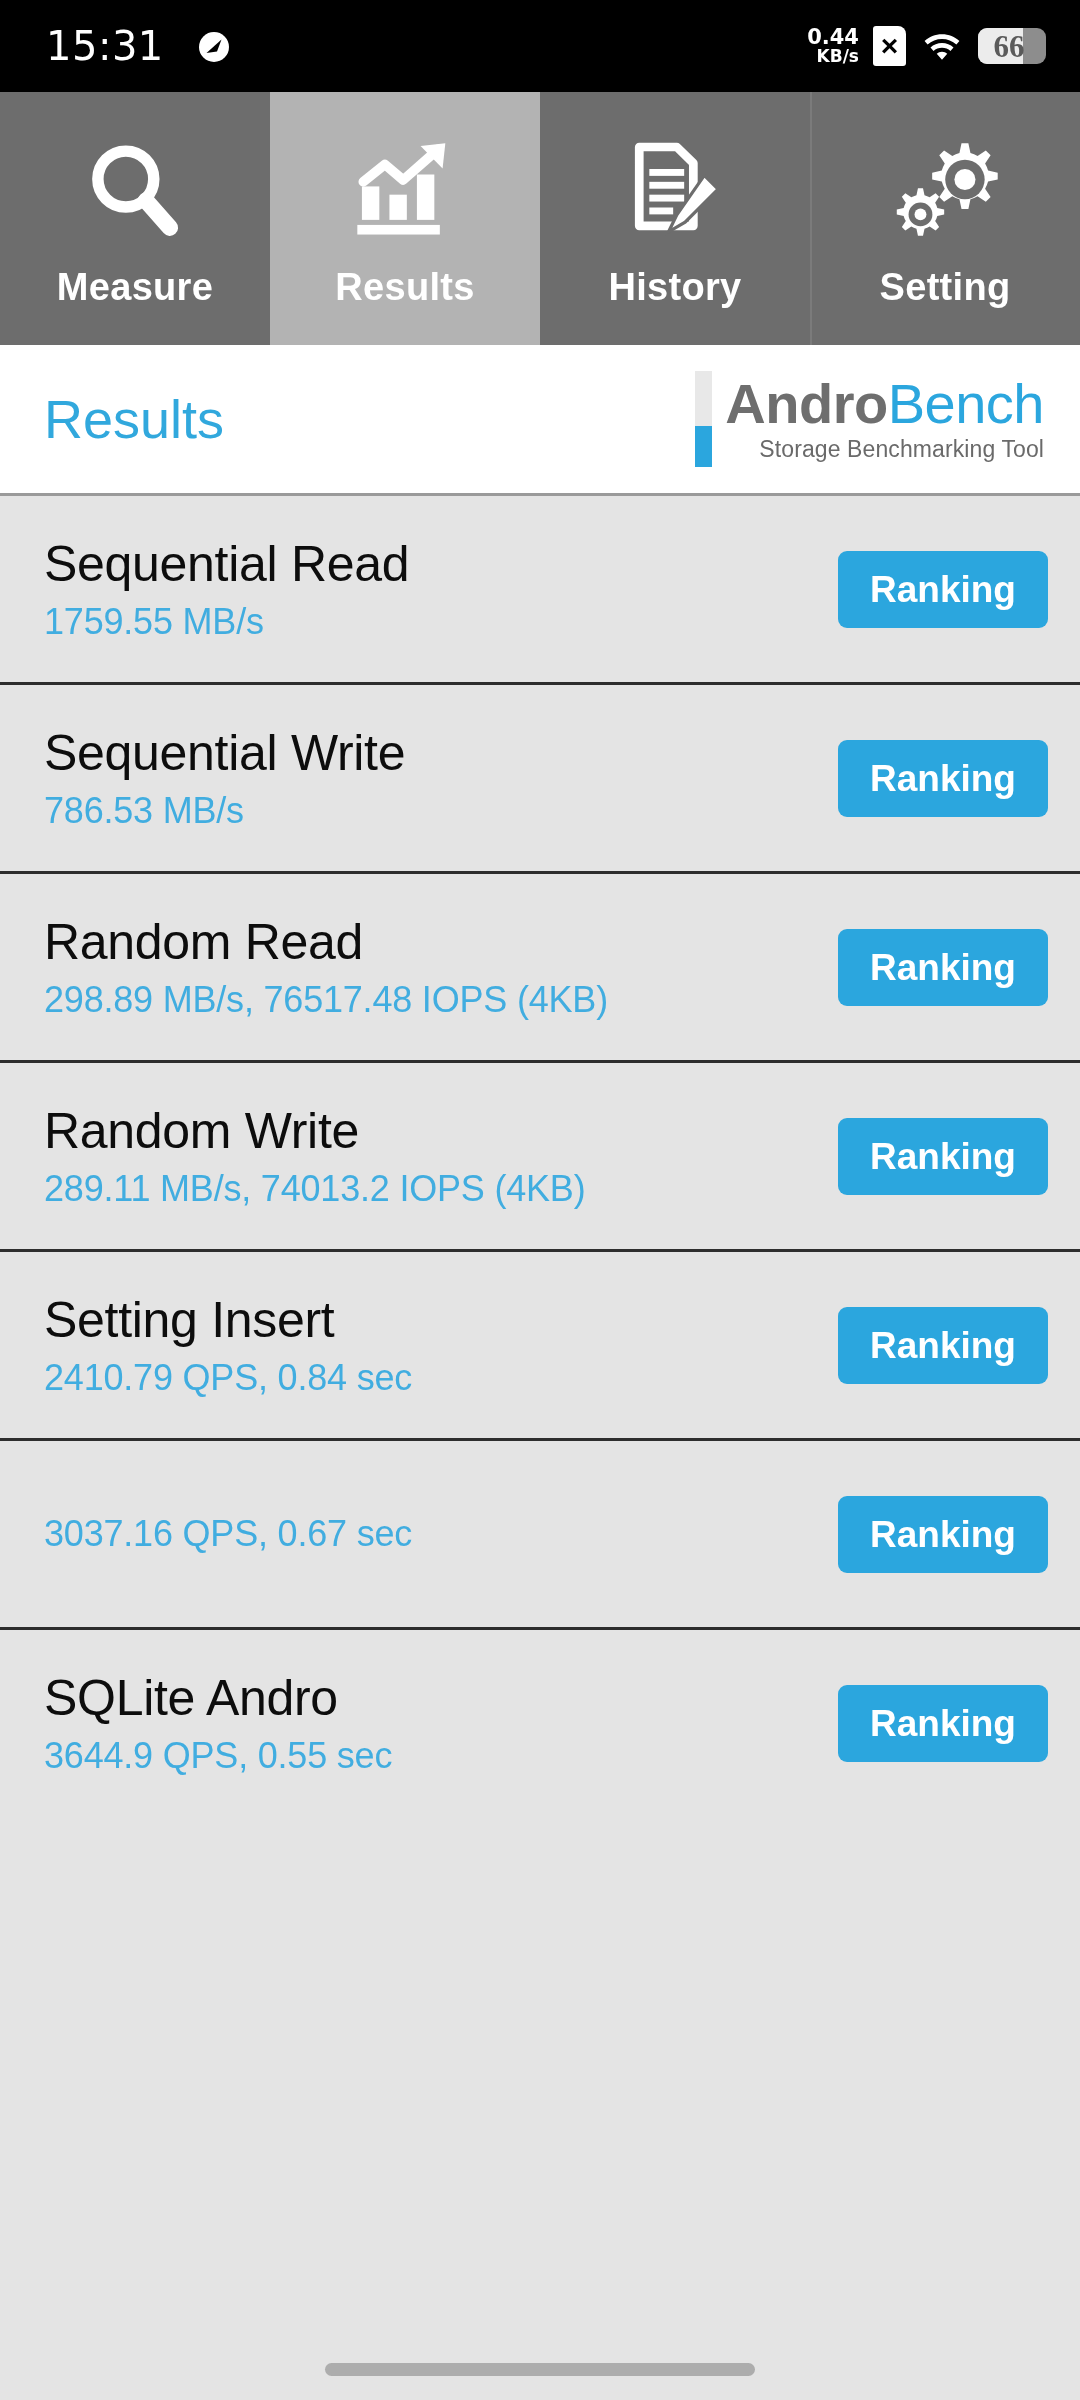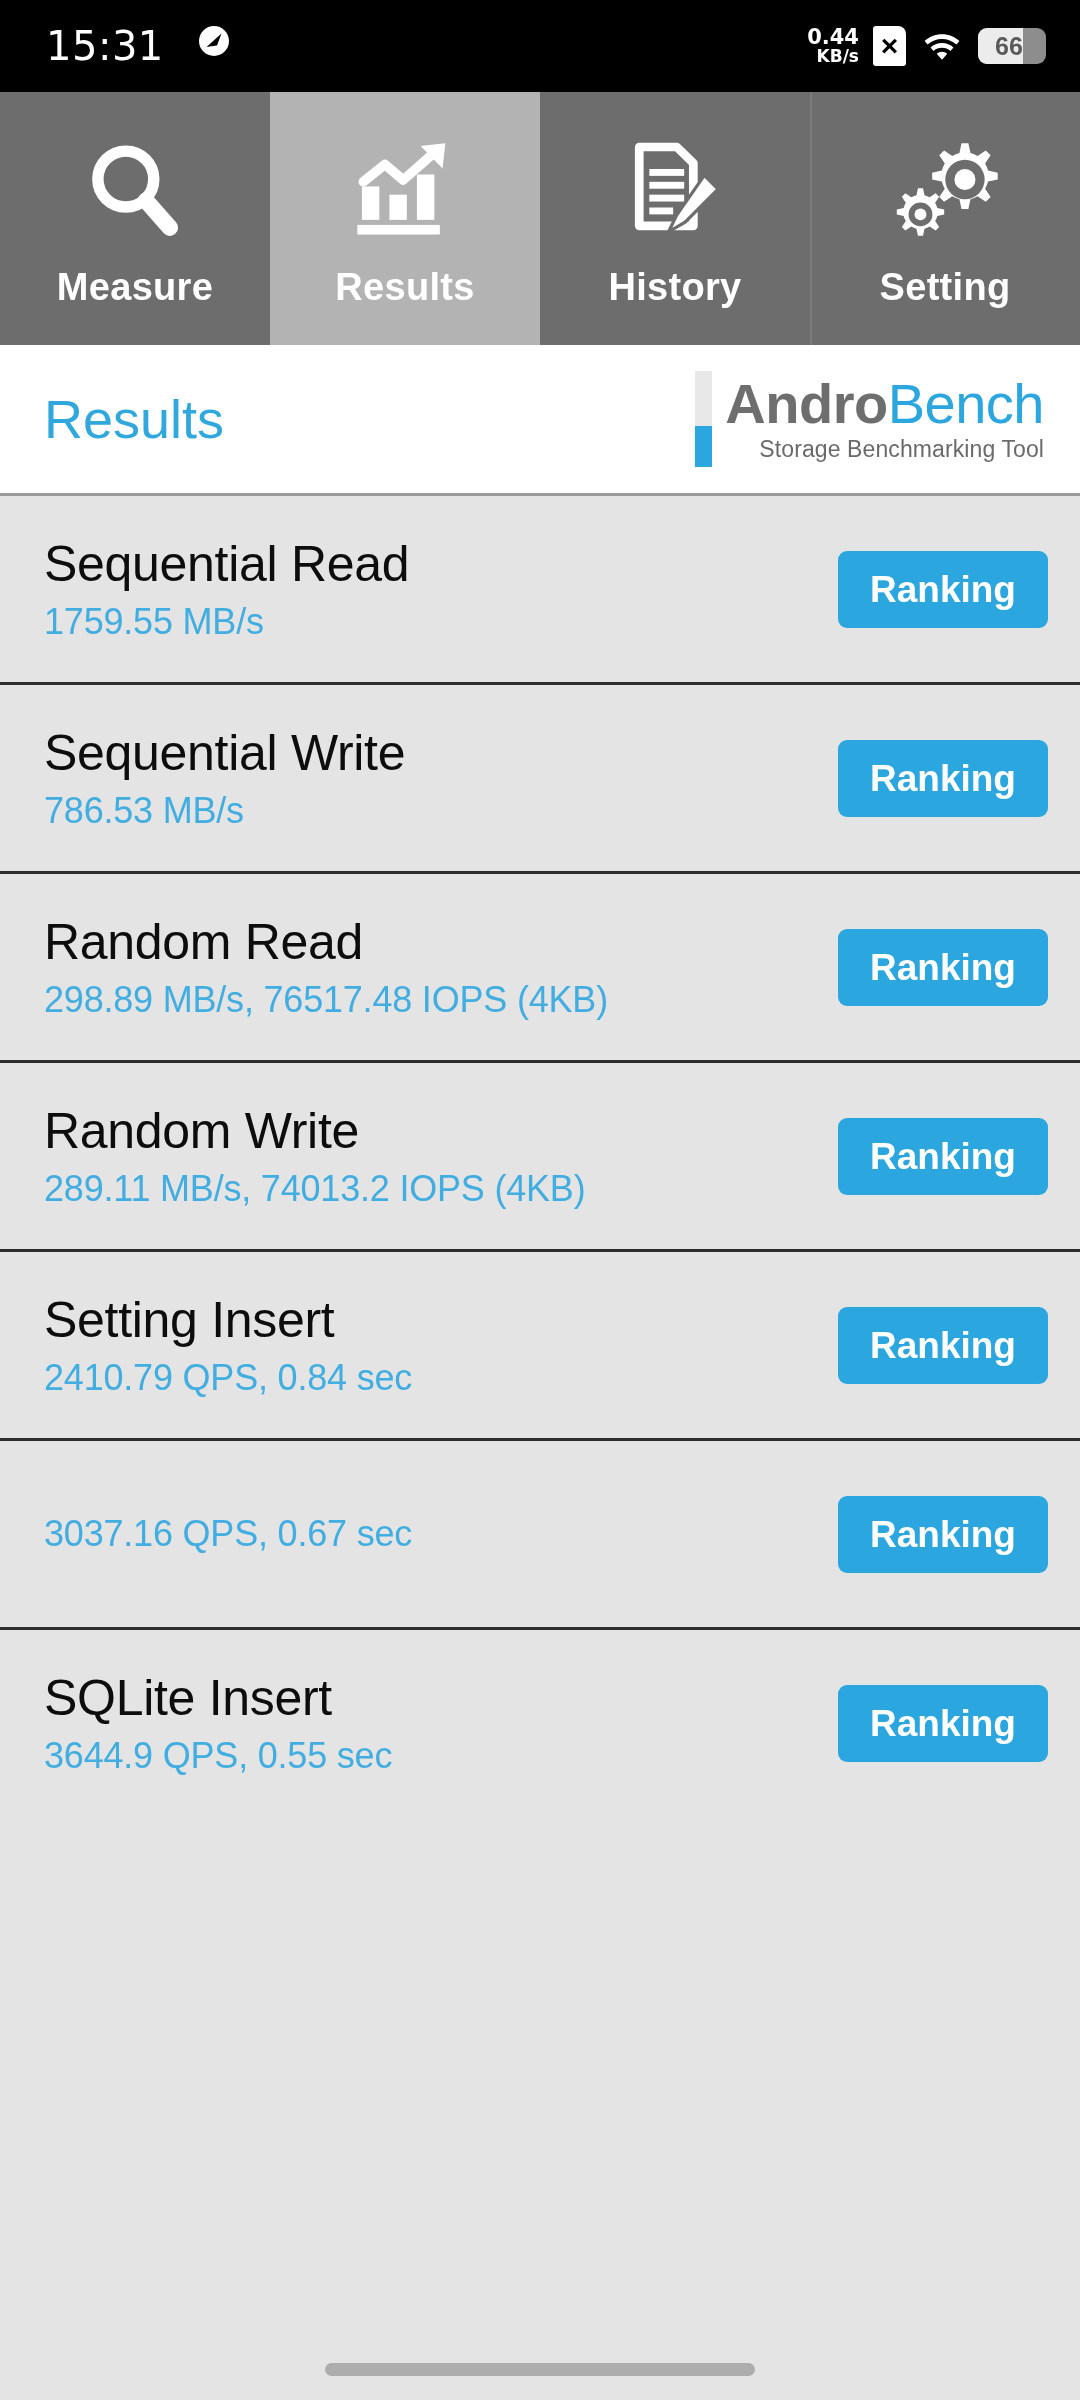--- a/index.html
+++ b/index.html
@@ -10,21 +10,21 @@
     overflow:hidden;
     position:relative;
   }
 
   
   .statusbar{
     height:92px; background:#000; color:#fff;
     display:flex; align-items:center; justify-content:space-between;
     padding:0 34px 0 46px;
   }
-  .sb-left{ display:flex; align-items:flex-start; gap:32px; }
+  .sb-left{ display:flex; align-items:flex-end; gap:32px; }
   .sb-clock{ font-size:40px; letter-spacing:0.5px; font-family:"DejaVu Sans", sans-serif; }
   .sb-right{ display:flex; align-items:center; gap:14px; }
   .netspeed{
     display:flex; flex-direction:column; align-items:flex-end;
     line-height:1.0; font-size:21px; font-weight:bold;
     font-family:"DejaVu Sans", sans-serif;
   }
   .netspeed .unit{ font-size:17px; }
   .sim-x{
     width:33px;height:40px;background:#fff;position:relative;
@@ -37,22 +37,22 @@
     line-height:1;
   }
   .batt{
     width:68px;height:36px;border-radius:9px;background:#8d8d8d;
     position:relative; overflow:hidden;
     display:flex; align-items:center;
   }
   .batt .fill{ position:absolute; left:0; top:0; bottom:0; width:66%; background:#ececec; }
   .batt .num{
     position:relative; z-index:2; width:100%; text-align:center;
-    font-size:25px; font-weight:bold; color:#5a5a5a;
-    font-family:Liberation Sans, sans-serif; line-height:1;
+    font-size:31px; font-weight:bold; color:#5a5a5a;
+    font-family:Liberation Serif, serif; line-height:1;
     padding-right:6px;
   }
   .batt::after{
     content:""; position:absolute; right:-5px; top:9px;
     width:10px;height:18px;background:#8d8d8d;border-radius:0 4px 4px 0;
   }
 
   
   .tabbar{ display:flex; height:253px; }
   .tab{
@@ -266,21 +266,21 @@
 
     <div class="row">
       <div class="row-texts">
         <div class="row-value">3037.16 QPS, 0.67 sec</div>
       </div>
       <button class="rank-btn">Ranking</button>
     </div>
 
     <div class="row">
       <div class="row-texts">
-        <div class="row-title">SQLite Insert</div>
+        <div class="row-title">SQLite Andro</div>
         <div class="row-value">3644.9 QPS, 0.55 sec</div>
       </div>
       <button class="rank-btn">Ranking</button>
     </div>
 
   </div>
 
   <div class="filler"></div>
 
   <div class="navbar">

